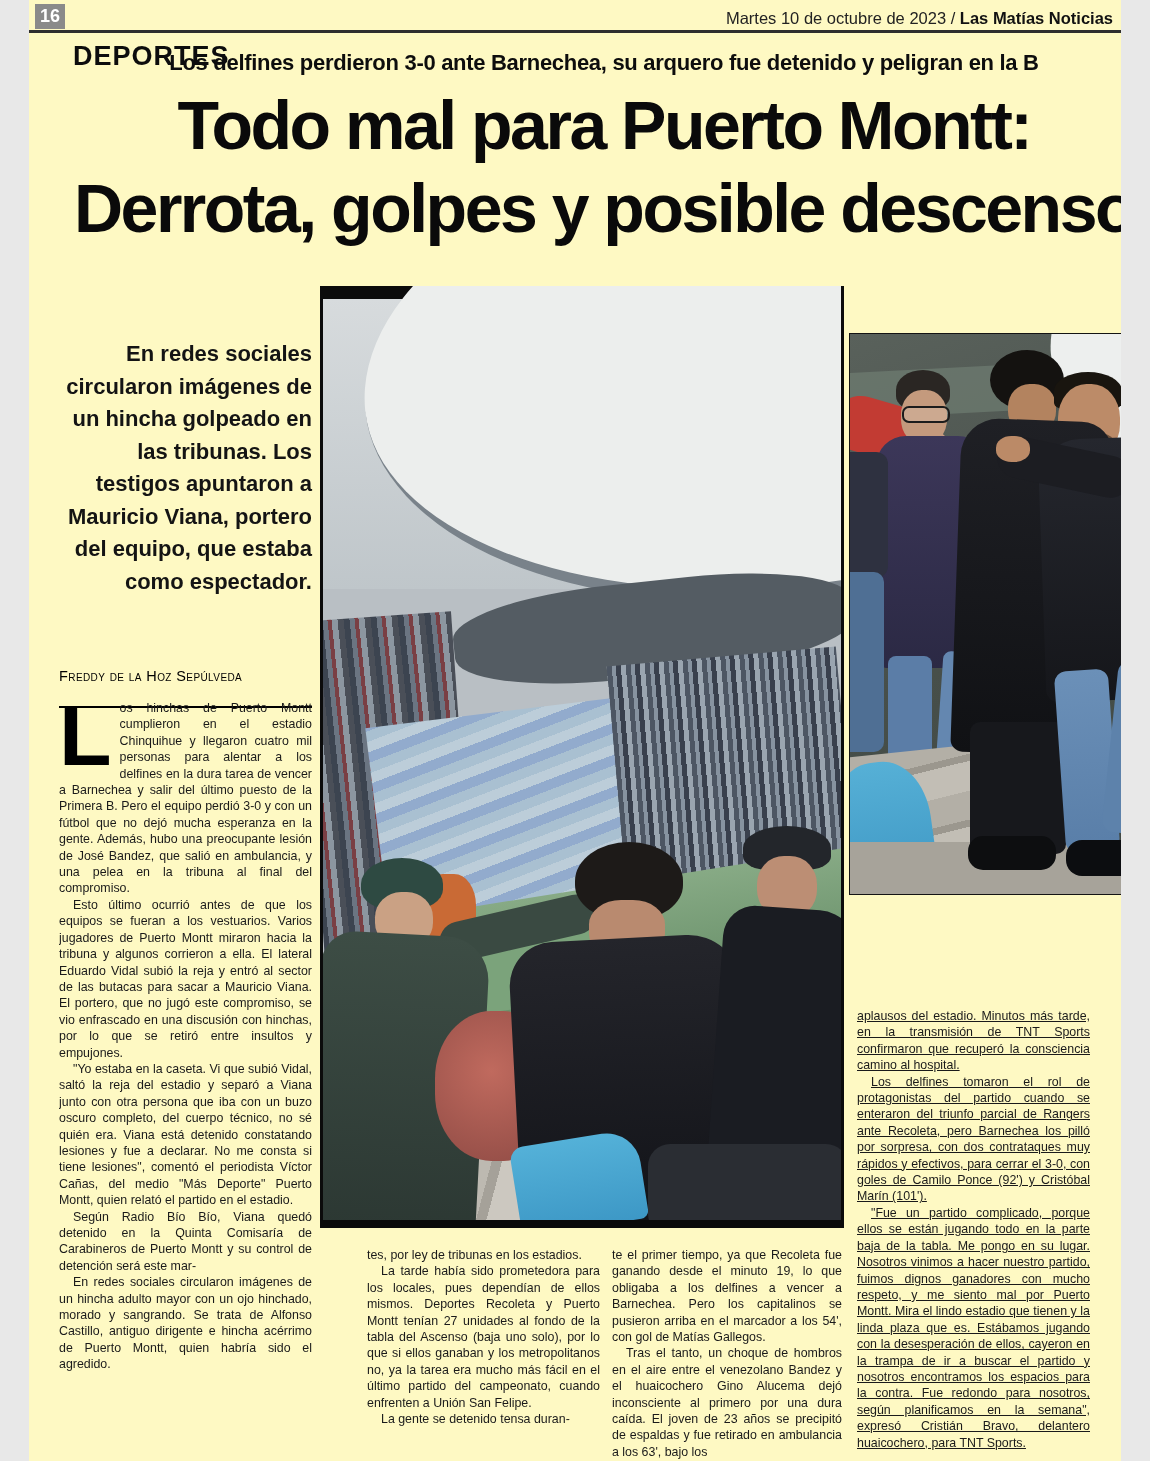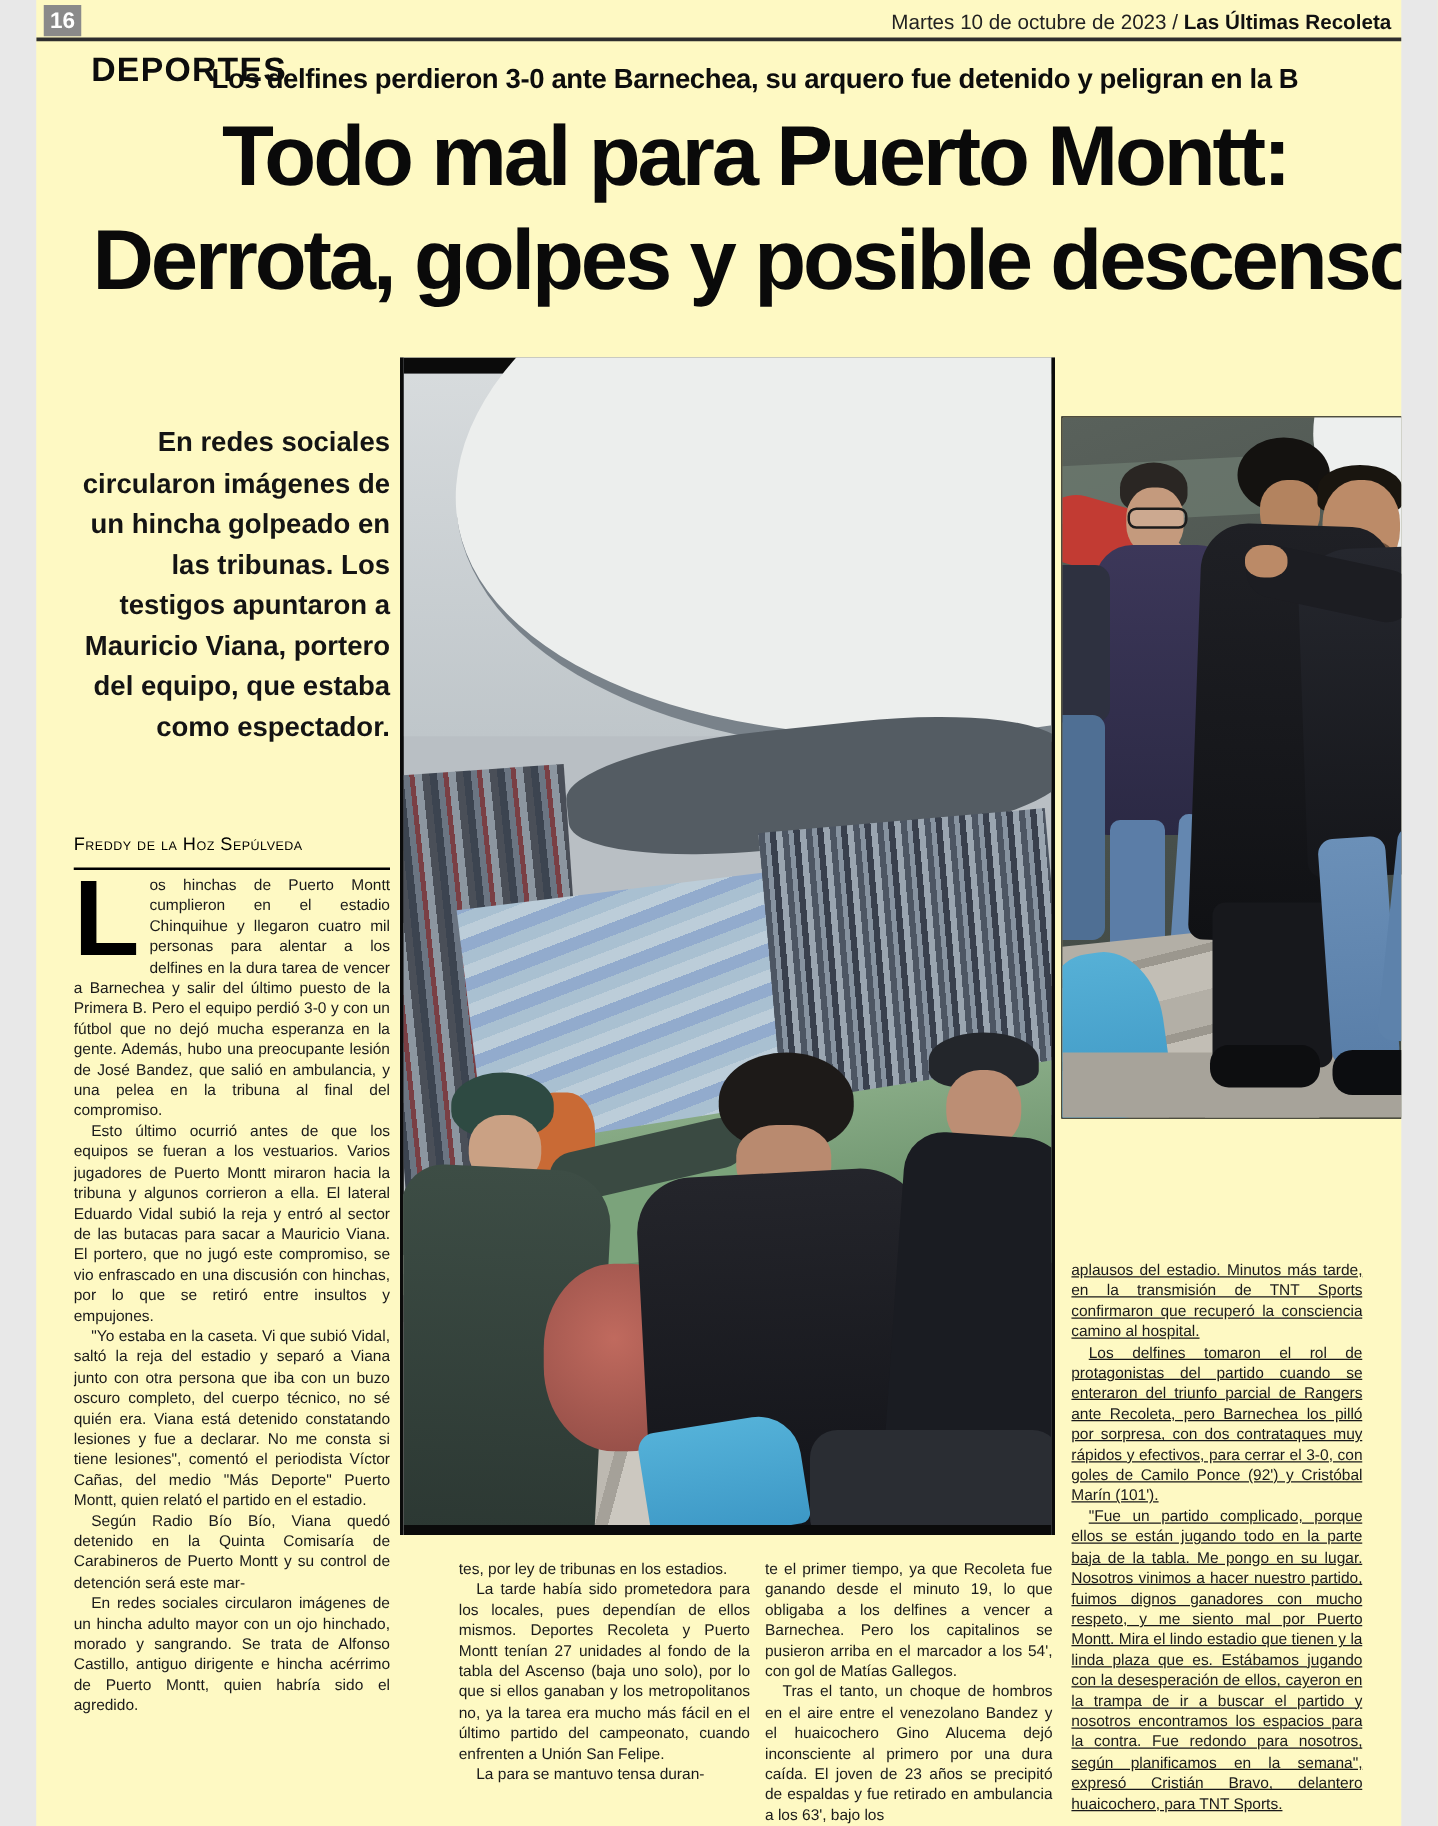--- a/index.html
+++ b/index.html
@@ -14,21 +14,21 @@
   .header-rule{position:absolute;left:0;top:30px;width:1150px;height:3px;background:#2e2e2e;}
   
   .kicker{position:absolute;left:0;top:50px;width:1150px;text-align:center;
           font-size:22px;font-weight:700;color:#0d0d0d;letter-spacing:-0.3px;}
   .headline{position:absolute;left:0;top:84px;width:1150px;margin:0;text-align:center;
             font-size:68px;line-height:83px;font-weight:700;letter-spacing:-2.5px;color:#0a0a0a;}
   
   .pullquote{position:absolute;left:28px;top:338px;width:255px;text-align:right;
              font-size:22px;line-height:32.5px;font-weight:700;color:#141414;}
   .byline-block{position:absolute;left:30px;top:668px;width:253px;border-bottom:2px solid #000;
-                padding-bottom:10px;font-variant:small-caps;font-size:14.5px;letter-spacing:.4px;color:#000;}
+                padding-bottom:22px;font-variant:small-caps;font-size:14.5px;letter-spacing:.4px;color:#000;}
   .col{position:absolute;overflow:hidden;text-align:justify;font-size:12.4px;line-height:16.4px;color:#1a1a1a;}
   .col p{margin:0;text-indent:14px;}
   .col p.cont,.col p.first{text-indent:0;}
   .col1{left:30px;top:700px;width:253px;height:761px;}
   .col2{left:338px;top:1247px;width:233px;height:214px;}
   .col3{left:583px;top:1247px;width:230px;height:214px;}
   .col4{left:828px;top:1008px;width:233px;height:453px;text-decoration:underline;}
   .dropcap{float:left;font-size:86px;line-height:62px;font-weight:700;color:#000;margin:4px 8px 0 0;}
   
   .photo{position:absolute;overflow:hidden;}
@@ -39,21 +39,21 @@
 </style>
 </head>
 <body>
 
 <div class="page">
 
   <div class="pagenum">16</div>
   <div class="section">DEPORTES</div>
   <div class="dateline">
     <span>Martes 10 de octubre de 2023 /</span>
-    <span class="paper">Las Últimas Recoleta</span>
+    <span class="paper">Las Matías Noticias</span>
   </div>
   <div class="header-rule"></div>
 
   <div class="kicker">Los delfines perdieron 3-0 ante Barnechea, su arquero fue detenido y peligran en la B</div>
   <h1 class="headline"><span>Todo mal para Puerto Montt:</span><br><span>Derrota, golpes y posible descenso</span></h1>
 
   <aside class="pullquote">En redes sociales circularon imágenes de un hincha golpeado en las tribunas. Los testigos apuntaron a Mauricio Viana, portero del equipo, que estaba como espectador.</aside>
   <div class="byline-block">Freddy de la Hoz Sepúlveda</div>
 
   <div class="col col1">
@@ -123,21 +123,21 @@
     <div style="left:210px;top:336px;width:54px;height:182px;background:linear-gradient(#6b90b8,#597ea8);border-radius:12px;transform:rotate(-4deg);"></div>
     <div style="left:260px;top:328px;width:50px;height:172px;background:#5d82ab;border-radius:12px;transform:rotate(6deg);"></div>
     <div style="left:118px;top:502px;width:88px;height:34px;background:#0d0e10;border-radius:15px;"></div>
     <div style="left:216px;top:506px;width:86px;height:36px;background:#0c0d10;border-radius:16px;"></div>
   </div>
 
 
   <div class="col col2">
     <p class="cont">tes, por ley de tribunas en los estadios.</p>
     <p>La tarde había sido prometedora para los locales, pues dependían de ellos mismos. Deportes Recoleta y Puerto Montt tenían 27 unidades al fondo de la tabla del Ascenso (baja uno solo), por lo que si ellos ganaban y los metropolitanos no, ya la tarea era mucho más fácil en el último partido del campeonato, cuando enfrenten a Unión San Felipe.</p>
-    <p>La para se mantuvo tensa duran-</p>
+    <p>La gente se detenido tensa duran-</p>
   </div>
 
   <div class="col col3">
     <p class="cont">te el primer tiempo, ya que Recoleta fue ganando desde el minuto 19, lo que obligaba a los delfines a vencer a Barnechea. Pero los capitalinos se pusieron arriba en el marcador a los 54', con gol de Matías Gallegos.</p>
     <p>Tras el tanto, un choque de hombros en el aire entre el venezolano Bandez y el huaicochero Gino Alucema dejó inconsciente al primero por una dura caída. El joven de 23 años se precipitó de espaldas y fue retirado en ambulancia a los 63', bajo los</p>
   </div>
 
   <div class="col col4">
     <p class="cont">aplausos del estadio. Minutos más tarde, en la transmisión de TNT Sports confirmaron que recuperó la consciencia camino al hospital.</p>
     <p>Los delfines tomaron el rol de protagonistas del partido cuando se enteraron del triunfo parcial de Rangers ante Recoleta, pero Barnechea los pilló por sorpresa, con dos contrataques muy rápidos y efectivos, para cerrar el 3-0, con goles de Camilo Ponce (92') y Cristóbal Marín (101').</p>

